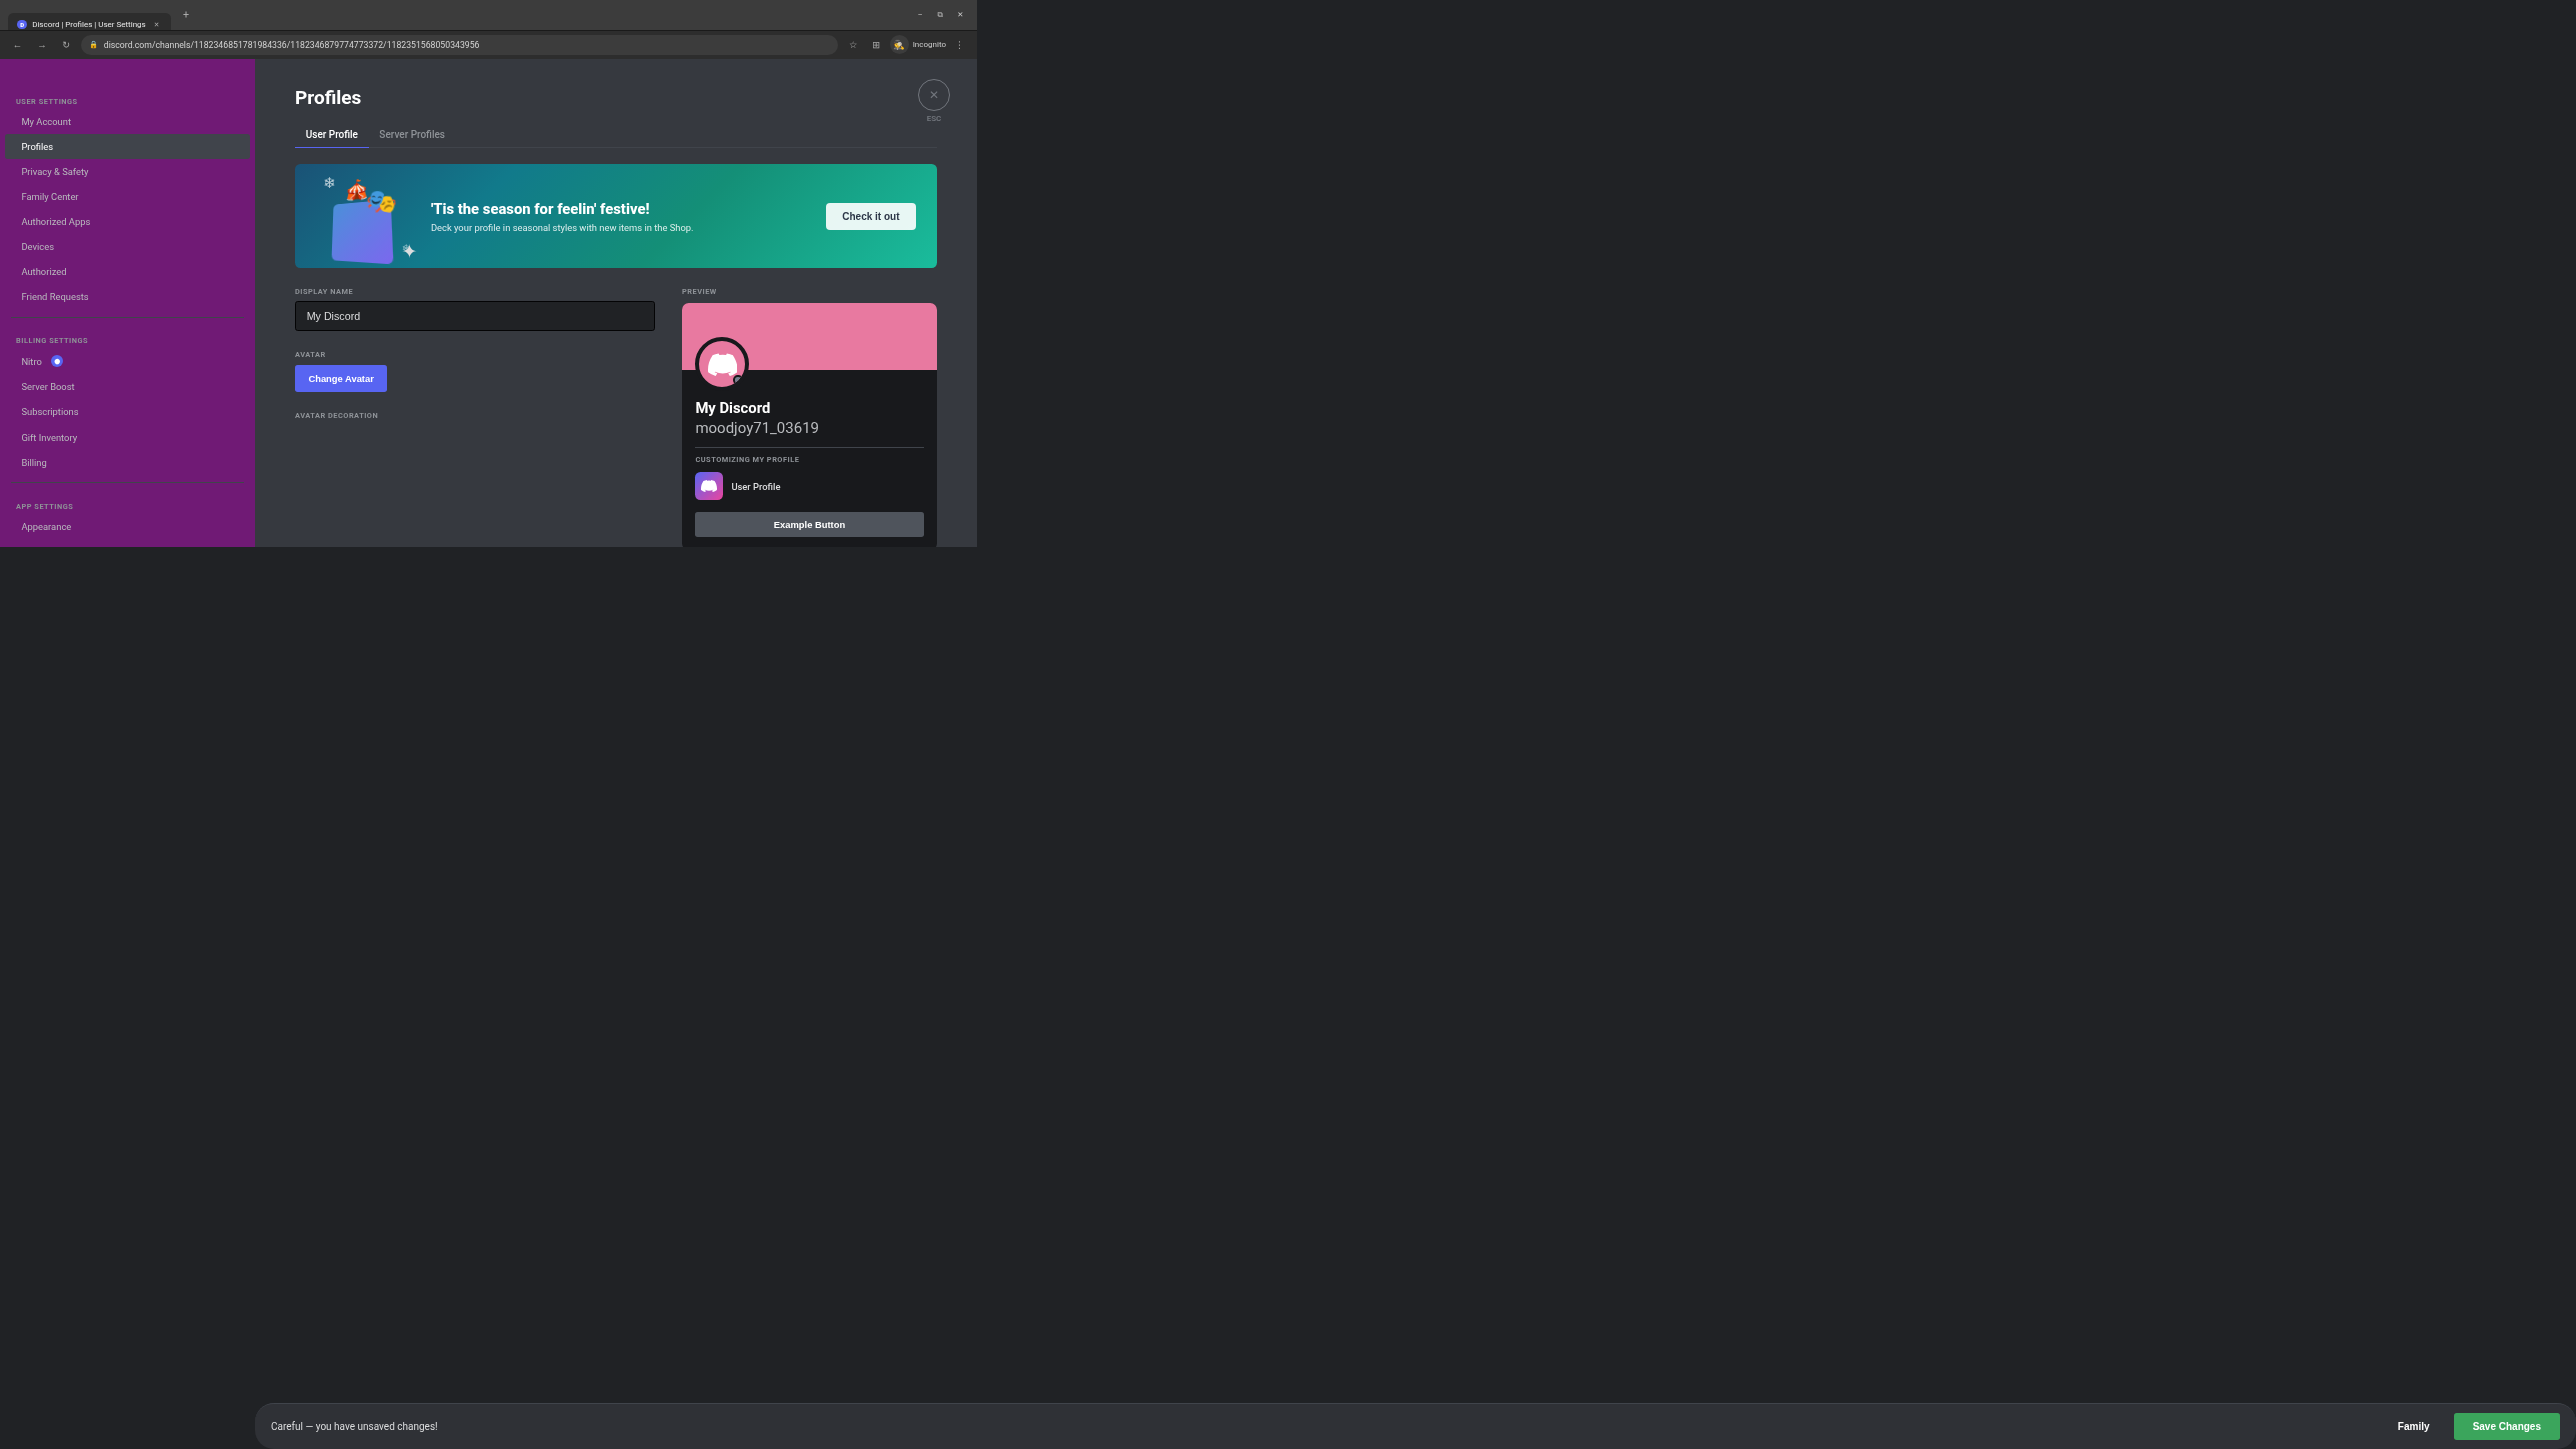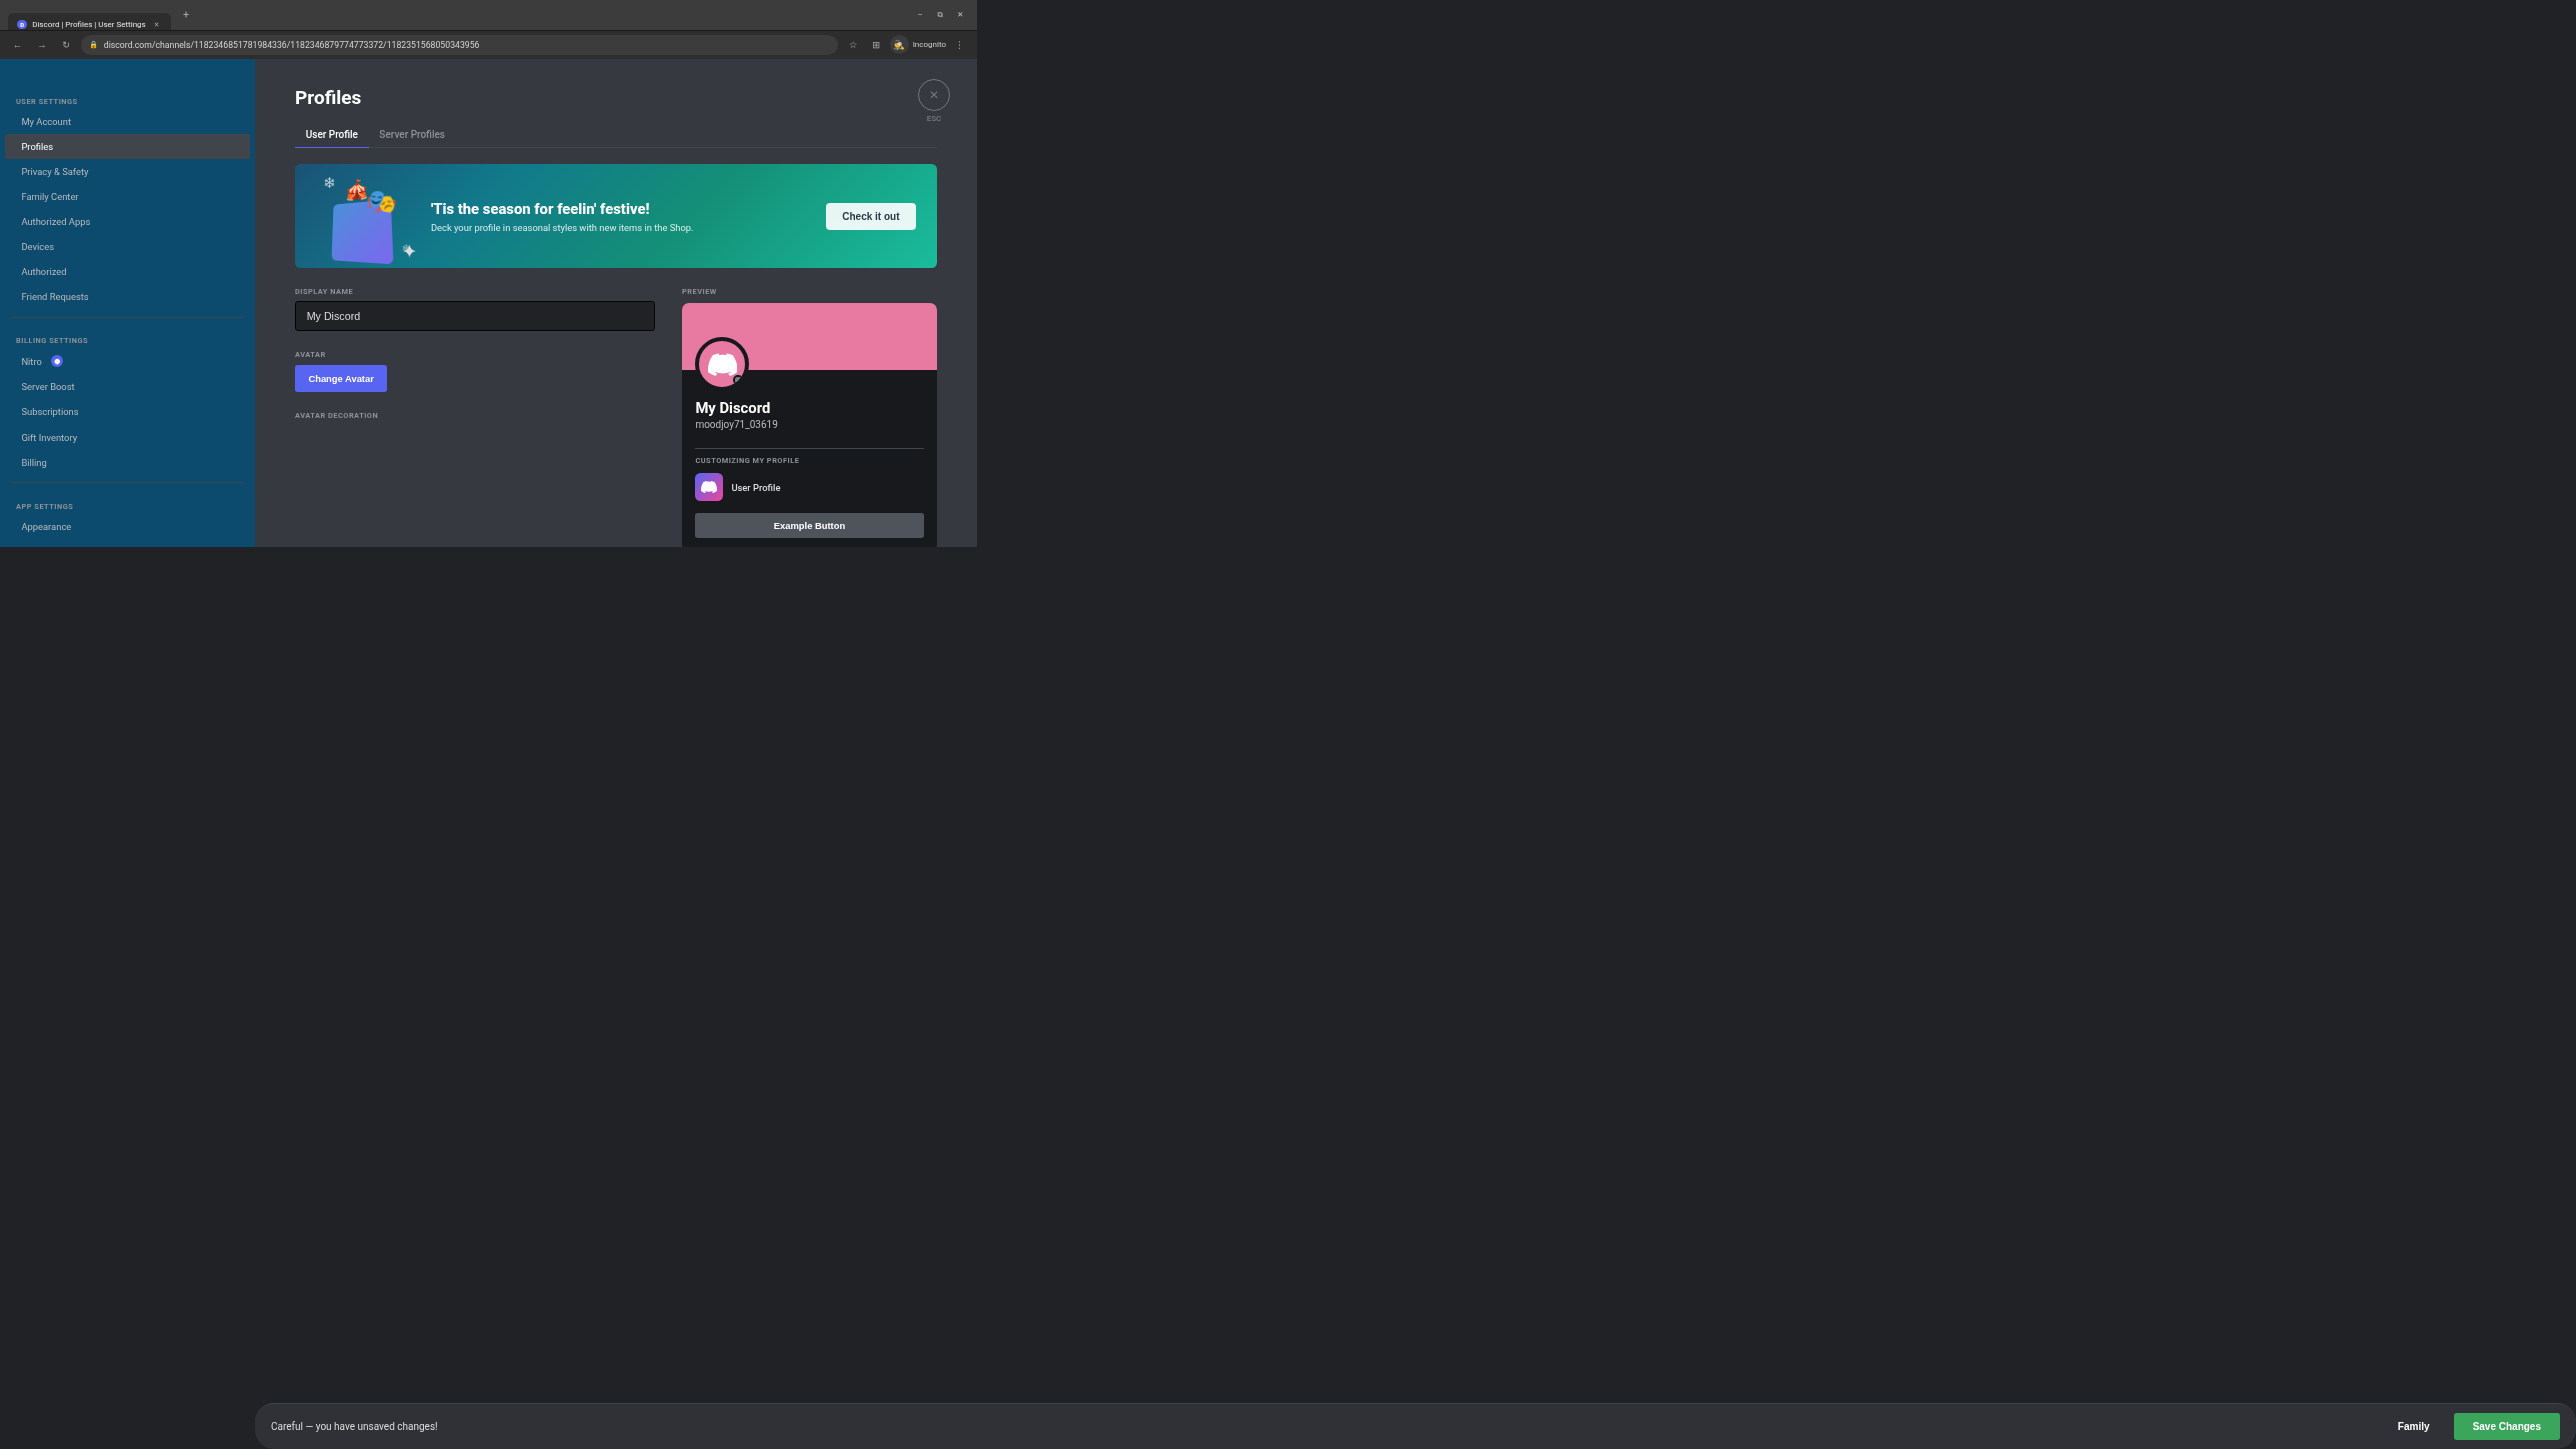--- a/index.html
+++ b/index.html
@@ -164,21 +164,21 @@
     
     .discord-app {
       display: flex;
       height: calc(547px - 59px);
       background: #36393f;
     }
 
     
     .sidebar {
       width: 255px;
-      background: #0c4a6e;
+      background: #701a75;
       padding: 27px 0 30px 0;
       overflow-y: auto;
       flex-shrink: 0;
     }
     .sidebar::-webkit-scrollbar { width: 0; }
 
     .sidebar-section-title {
       font-size: 7.4px;
       font-weight: 700;
       color: #8e9297;
@@ -452,23 +452,23 @@
       padding: 29.5px 13.4px 13.4px 13.4px;
     }
 
     .profile-display-name {
       font-size: 14.8px;
       font-weight: 700;
       color: #ffffff;
       margin-bottom: 1.3px;
     }
     .profile-username {
-      font-size: 10px;
+      font-size: 15px;
       color: #b9bbbe;
-      margin-bottom: 18px;
+      margin-bottom: 10px;
     }
 
     .profile-divider {
       height: 0.7px;
       background: #40444b;
       margin: 8px 0;
     }
 
     .customizing-label {
       font-size: 7.4px;

